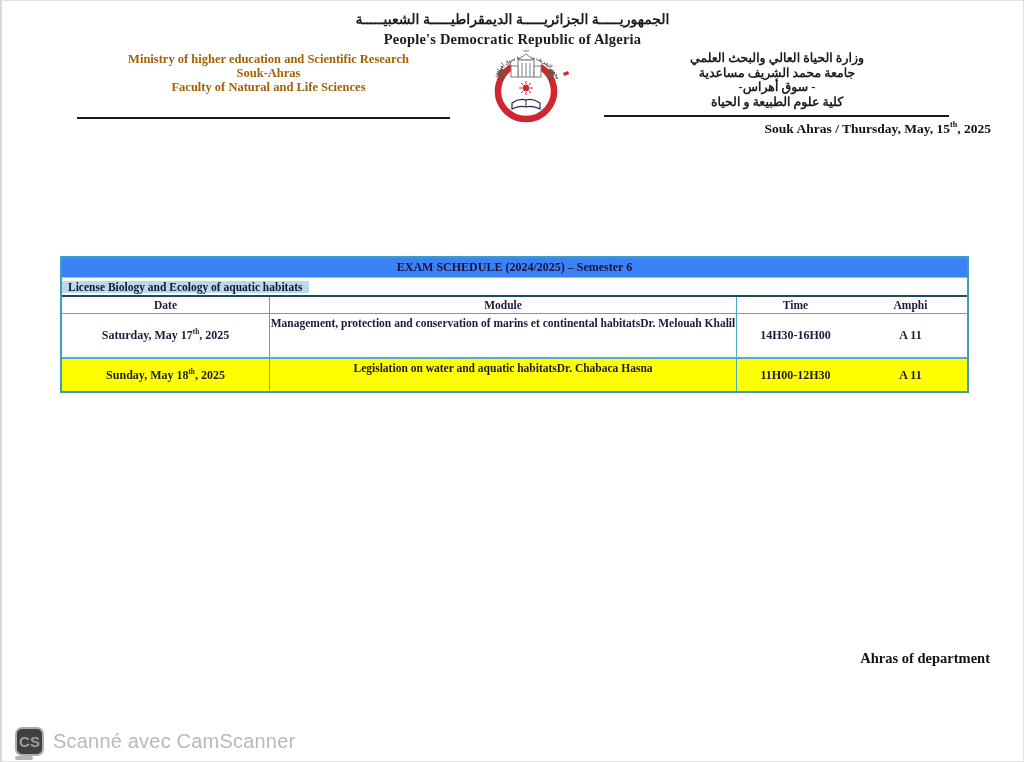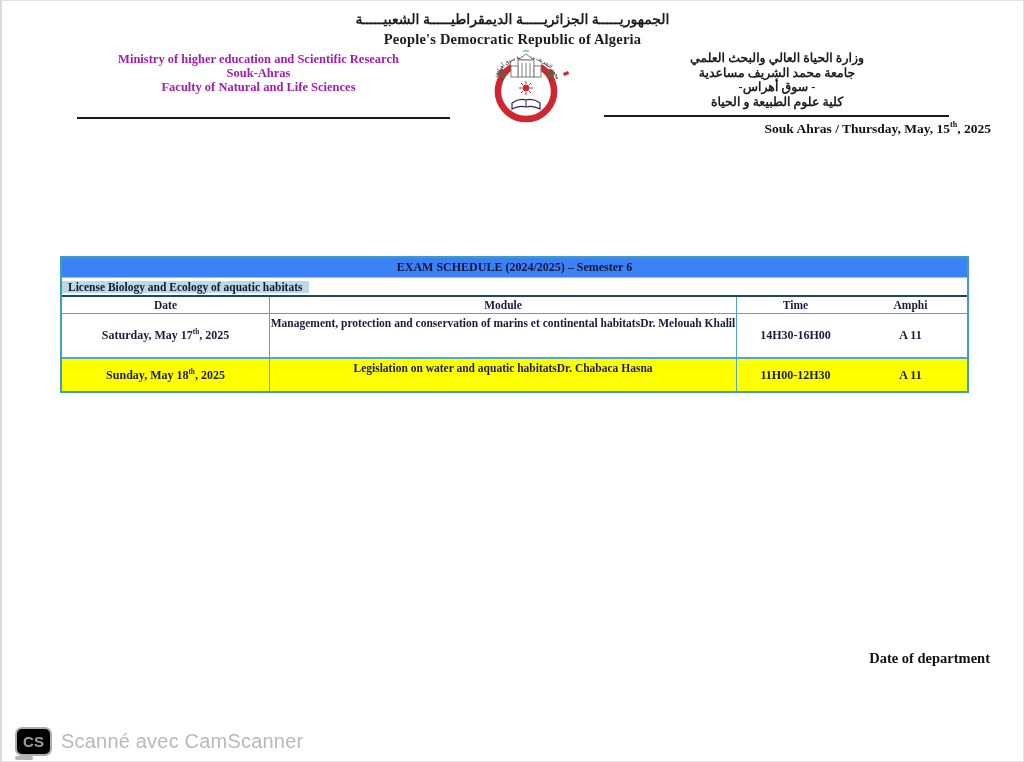--- a/index.html
+++ b/index.html
@@ -19,23 +19,23 @@
     position:absolute;top:10px;left:0;width:100%;
     text-align:center;direction:rtl;
     font-weight:bold;font-size:14px;color:#1c1c1c;
   }
   .english-republic{
     position:absolute;top:30px;left:0;width:100%;
     text-align:center;font-weight:bold;font-size:14.5px;color:#1c1c1c;
     letter-spacing:.2px;
   }
   .left-block{
-    position:absolute;top:52px;left:70px;width:373px;
+    position:absolute;top:52px;left:80px;width:373px;
     text-align:center;font-weight:bold;font-size:12.5px;line-height:13.8px;
-    color:#a21caf;
+    color:#a16207;
   }
   .right-block{
     position:absolute;top:50px;left:610px;width:330px;
     text-align:center;direction:rtl;
     font-weight:bold;font-size:12.5px;line-height:14.5px;color:#1c1c1c;
   }
   .rule{position:absolute;height:2px;background:#1a1a1a;}
   .rule-left{top:116px;left:75px;width:373px;}
   .rule-right{top:114px;left:602px;width:345px;}
   .date-line{
@@ -83,25 +83,25 @@
   .signature{
     position:absolute;top:649px;right:33px;
     font-weight:bold;font-size:14.5px;color:#111111;
   }
   .watermark{
     position:absolute;top:726px;left:13px;
     display:flex;align-items:center;gap:9px;
     font-family:"Liberation Sans", sans-serif;color:#b9b9b9;
   }
   .cs-badge{
-    position:relative;width:37px;height:29px;
+    position:relative;width:29px;height:29px;
     border:2.5px solid #aeaeae;border-radius:7px;
     display:flex;align-items:center;justify-content:center;
     font-weight:bold;font-size:15px;color:#9f9f9f;
-    box-sizing:border-box;background:#000000;
+    box-sizing:border-box;background:#404040;
   }
   .cs-badge::after{
     content:"";position:absolute;left:-2.5px;bottom:-6px;
     width:18px;height:4px;border-radius:2px;background:#b5b5b5;
   }
   .wm-text{font-size:20px;letter-spacing:.2px;}
 </style>
 </head>
 <body>
 
@@ -205,20 +205,20 @@
         <div class="module-lines">
           <span class="m1">Legislation on water and aquatic habitats</span>
           <span class="m2">Dr. Chabaca Hasna</span>
         </div>
       </div>
       <div class="cell c-time">11H00-12H30</div>
       <div class="cell c-amphi">A 11</div>
     </div>
   </div>
 
-  <div class="signature">Date of department</div>
+  <div class="signature">Ahras of department</div>
 
   <div class="watermark">
     <div class="cs-badge">CS</div>
     <div class="wm-text">Scanné avec CamScanner</div>
   </div>
 
 </div>
 
 </body></html>

